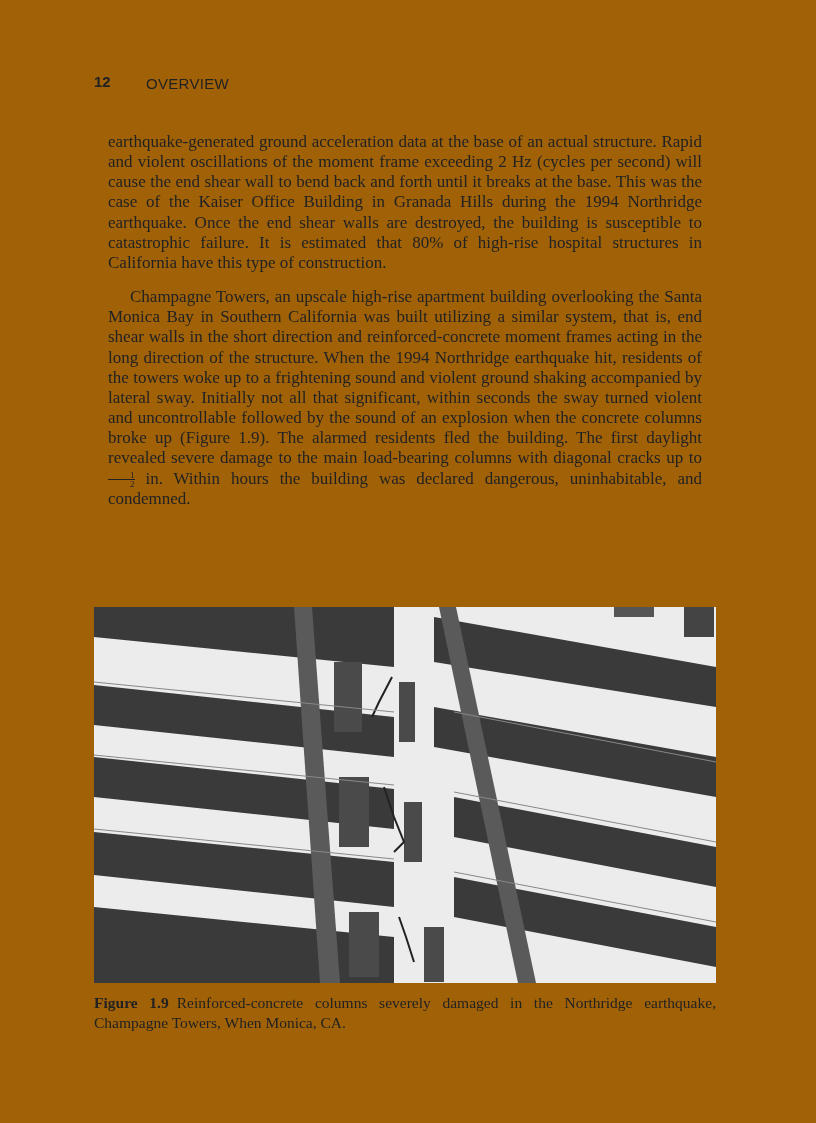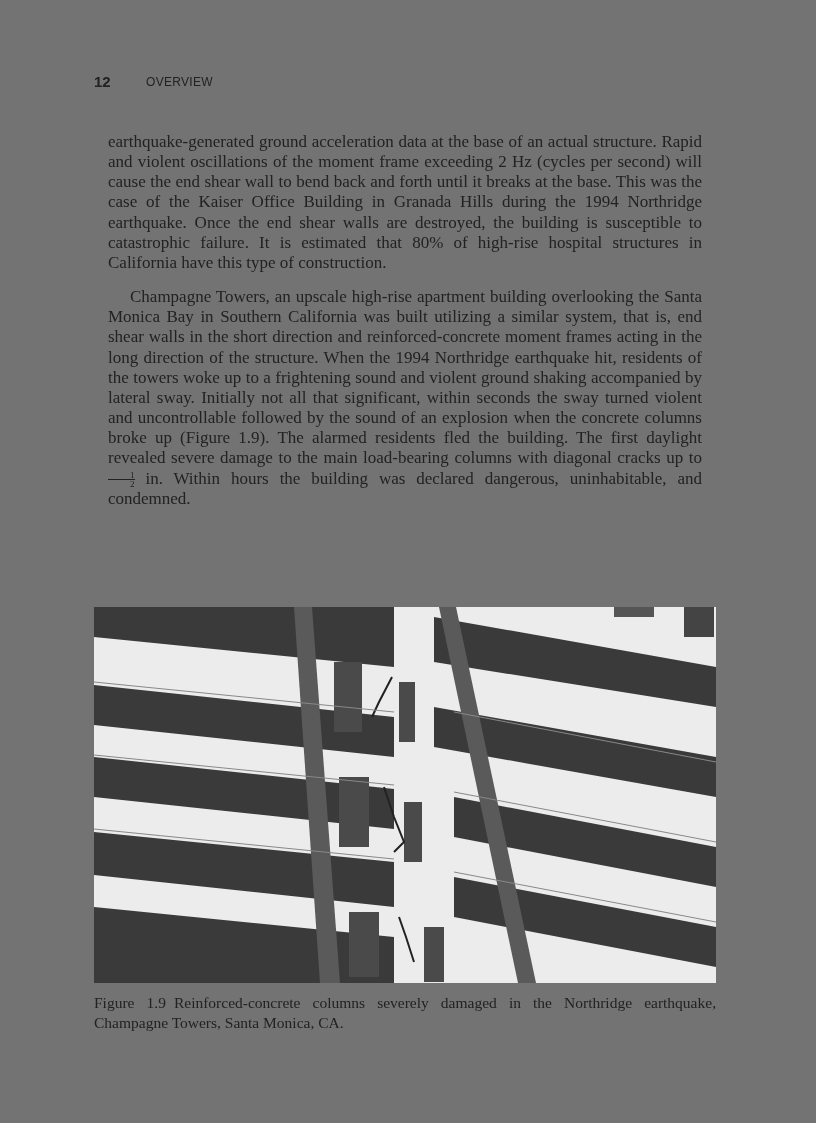--- a/index.html
+++ b/index.html
@@ -1,31 +1,31 @@
 <!DOCTYPE html>
 <html><head>
 <meta charset="utf-8">
 <style>
   html, body { margin: 0; padding: 0; background: #ffffff; }
   body { width: 816px; height: 1123px; position: relative; overflow: hidden; }
-  .page { position: absolute; left: 0; top: 0; width: 816px; height: 1123px; background: #737373; }
+  .page { position: absolute; left: 0; top: 0; width: 816px; height: 1123px; background: #a16207; }
   .running-head { position: absolute; left: 94px; top: 73px; height: 16px; font-family: "Liberation Sans", sans-serif; color: #222; }
   .page-num { position: absolute; left: 0; top: 0; font-weight: bold; font-size: 15px; }
-  .section-name { position: absolute; left: 52px; top: 2px; font-size: 12px; letter-spacing: 0.3px; }
+  .section-name { position: absolute; left: 52px; top: 2px; font-size: 15px; letter-spacing: 0.3px; }
   .body-text { position: absolute; left: 94px; top: 118px; width: 622px; font-family: "Liberation Serif", serif; font-size: 17px; line-height: 20.15px; color: #222; text-align: justify; }
   .body-text p { margin: 14px; }
   .body-text p.indent { text-indent: 22px; }
   .frac { display: inline-block; font-size: 9px; line-height: 8px; vertical-align: middle; text-align: center; }
   .frac span { display: block; }
   .frac .num { border-bottom: 1px solid #222; }
   .run-in { font-weight: bold; }
   .figure { position: absolute; left: 94px; top: 607px; width: 622px; height: 376px; background: #e8e8e8; overflow: hidden; }
   .figure svg { display: block; }
   .caption { position: absolute; left: 94px; top: 993px; width: 622px; font-family: "Liberation Serif", serif; font-size: 15.5px; line-height: 20px; color: #222; text-align: justify; }
-  .caption .fig-label { font-weight: normal; margin-right: 8px; }
+  .caption .fig-label { font-weight: bold; margin-right: 8px; }
 </style>
 </head>
 <body>
 
 <div class="page">
 
   <div class="running-head">
     <span class="page-num">12</span>
     <span class="section-name">OVERVIEW</span>
   </div>
@@ -70,16 +70,16 @@
       <line x1="0" y1="75" x2="300" y2="105" stroke="#888" stroke-width="1"></line>
       <line x1="0" y1="148" x2="300" y2="178" stroke="#888" stroke-width="1"></line>
       <line x1="0" y1="222" x2="300" y2="252" stroke="#888" stroke-width="1"></line>
       <line x1="360" y1="105" x2="622" y2="155" stroke="#888" stroke-width="1"></line>
       <line x1="360" y1="185" x2="622" y2="235" stroke="#888" stroke-width="1"></line>
       <line x1="360" y1="265" x2="622" y2="315" stroke="#888" stroke-width="1"></line>
     </svg>
   </div>
 
   <div class="caption">
-    <span class="fig-label">Figure 1.9</span><span>Reinforced-concrete columns severely damaged in the Northridge earthquake, Champagne Towers, Santa Monica, CA.</span>
+    <span class="fig-label">Figure 1.9</span><span>Reinforced-concrete columns severely damaged in the Northridge earthquake, Champagne Towers, When Monica, CA.</span>
   </div>
 
 </div>
 
 </body></html>

